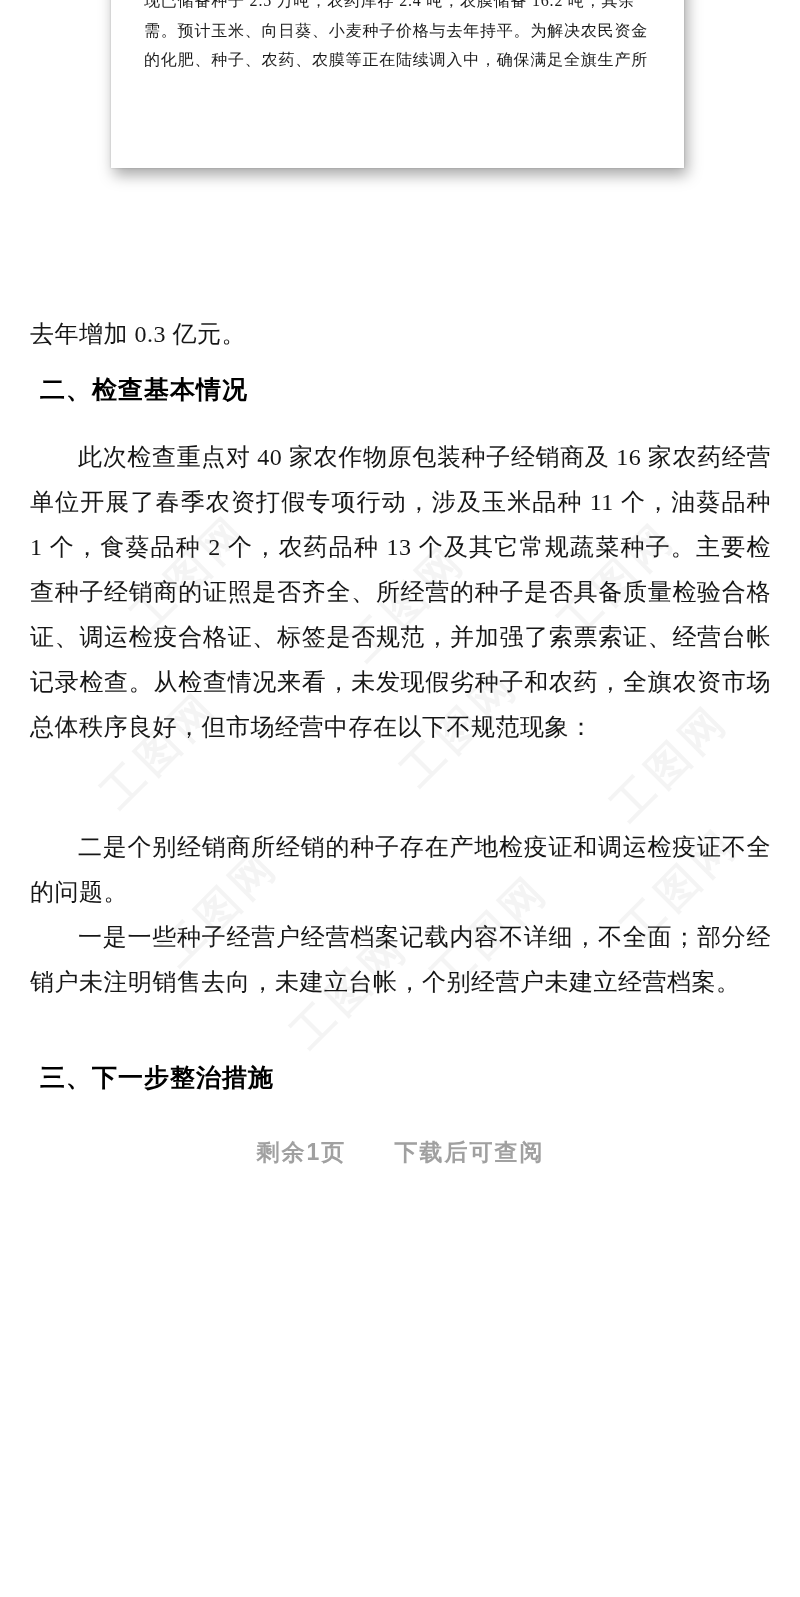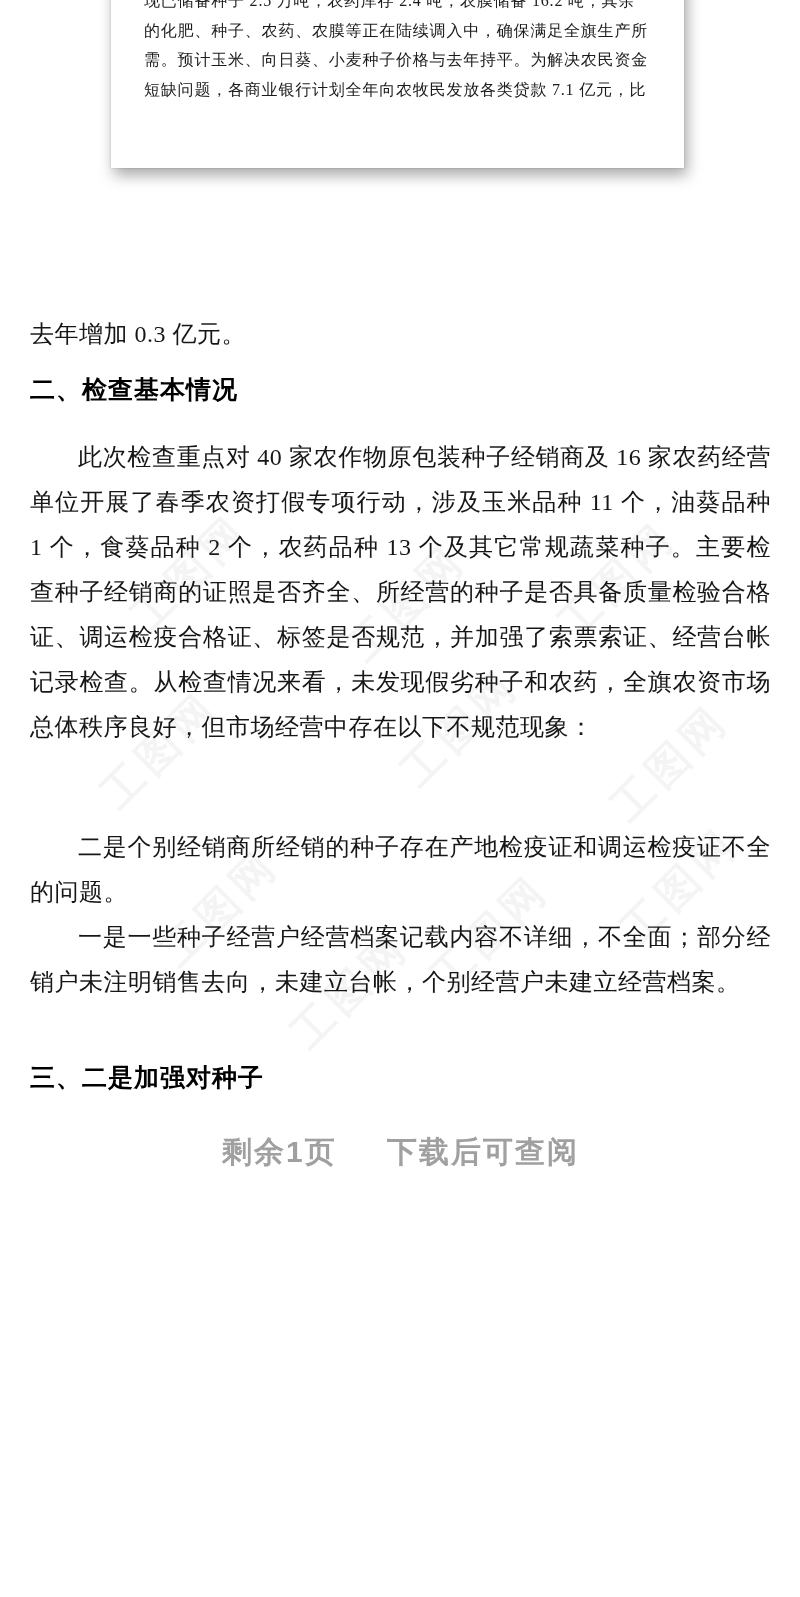--- a/index.html
+++ b/index.html
@@ -48,60 +48,59 @@
     left:30px;top:312px;
     width:741px;
     font-size:24px;
     line-height:45px;
     letter-spacing:0.5px;
     text-align:justify;
   }
   .doc p{margin:0;}
   .doc .indent{text-indent:2em;}
   .doc h2{
-    margin:0;
+    margin:10px;
     font-family:"Liberation Sans","DejaVu Sans",sans-serif;
     font-size:25px;
     font-weight:bold;
     line-height:40px;
     letter-spacing:1px;
     text-align:left;
     color:#000000;
   }
   .h2-s2{margin-top:12px !important;}
   .p-s2-1{margin-top:26px !important;}
   .p-s2-3{margin-top:75px !important;}
   .h2-s3{margin-top:52px !important;}
   .p-s3-1{margin-top:23px !important;}
   .p-s3-2{margin-top:-5px !important;}
   
   .footer-hint{
     margin-top:32px;
     text-align:center;
     font-family:"Liberation Sans","DejaVu Sans",sans-serif;
-    font-size:30px;
+    font-size:23px;
     line-height:46px;
     font-weight:bold;
     letter-spacing:2px;
     color:#a0a0a0;
   }
   .footer-hint .seg{display:inline-block;}
   .footer-hint .seg + .seg{margin-left:40px;}
 </style>
 </head>
 <body>
 
 <div class="screen">
 
   <div class="page-card">
     <div class="page-card-text">
       <p>现已储备种子 2.5 万吨，农药库存 2.4 吨，农膜储备 16.2 吨，其余</p>
+      <p>需。预计玉米、向日葵、小麦种子价格与去年持平。为解决农民资金</p>
       <p>的化肥、种子、农药、农膜等正在陆续调入中，确保满足全旗生产所</p>
-      <p>需。预计玉米、向日葵、小麦种子价格与去年持平。为解决农民资金</p>
-      <p>短缺问题，各商业银行计划全年向农牧民发放各类贷款 7.1 亿元，比</p>
     </div>
   </div>
 
   <div class="wm" style="left:118px;top:545px;">工图网</div>
   <div class="wm" style="left:335px;top:575px;">工图网</div>
   <div class="wm" style="left:545px;top:552px;">工图网</div>
   <div class="wm" style="left:88px;top:722px;">工图网</div>
   <div class="wm" style="left:388px;top:700px;">工图网</div>
   <div class="wm" style="left:598px;top:735px;">工图网</div>
   <div class="wm" style="left:148px;top:880px;">工图网</div>
@@ -111,21 +110,21 @@
 
   <div class="doc">
     <p>去年增加 0.3 亿元。</p>
 
     <h2 class="h2-s2">二、检查基本情况</h2>
 
     <p class="indent p-s2-1">此次检查重点对 40 家农作物原包装种子经销商及 16 家农药经营单位开展了春季农资打假专项行动，涉及玉米品种 11 个，油葵品种 1 个，食葵品种 2 个，农药品种 13 个及其它常规蔬菜种子。主要检查种子经销商的证照是否齐全、所经营的种子是否具备质量检验合格证、调运检疫合格证、标签是否规范，并加强了索票索证、经营台帐记录检查。从检查情况来看，未发现假劣种子和农药，全旗农资市场总体秩序良好，但市场经营中存在以下不规范现象：</p>
     <p class="indent p-s2-3">二是个别经销商所经销的种子存在产地检疫证和调运检疫证不全的问题。</p>
     <p class="indent">一是一些种子经营户经营档案记载内容不详细，不全面；部分经销户未注明销售去向，未建立台帐，个别经营户未建立经营档案。</p>
 
-    <h2 class="h2-s3">三、二是加强对种子</h2>
+    <h2 class="h2-s3">三、下一步整治措施</h2>
 
 
     <div class="footer-hint">
       <span class="seg">剩余1页</span>
       <span class="seg">下载后可查阅</span>
     </div>
   </div>
 
 </div>
 

